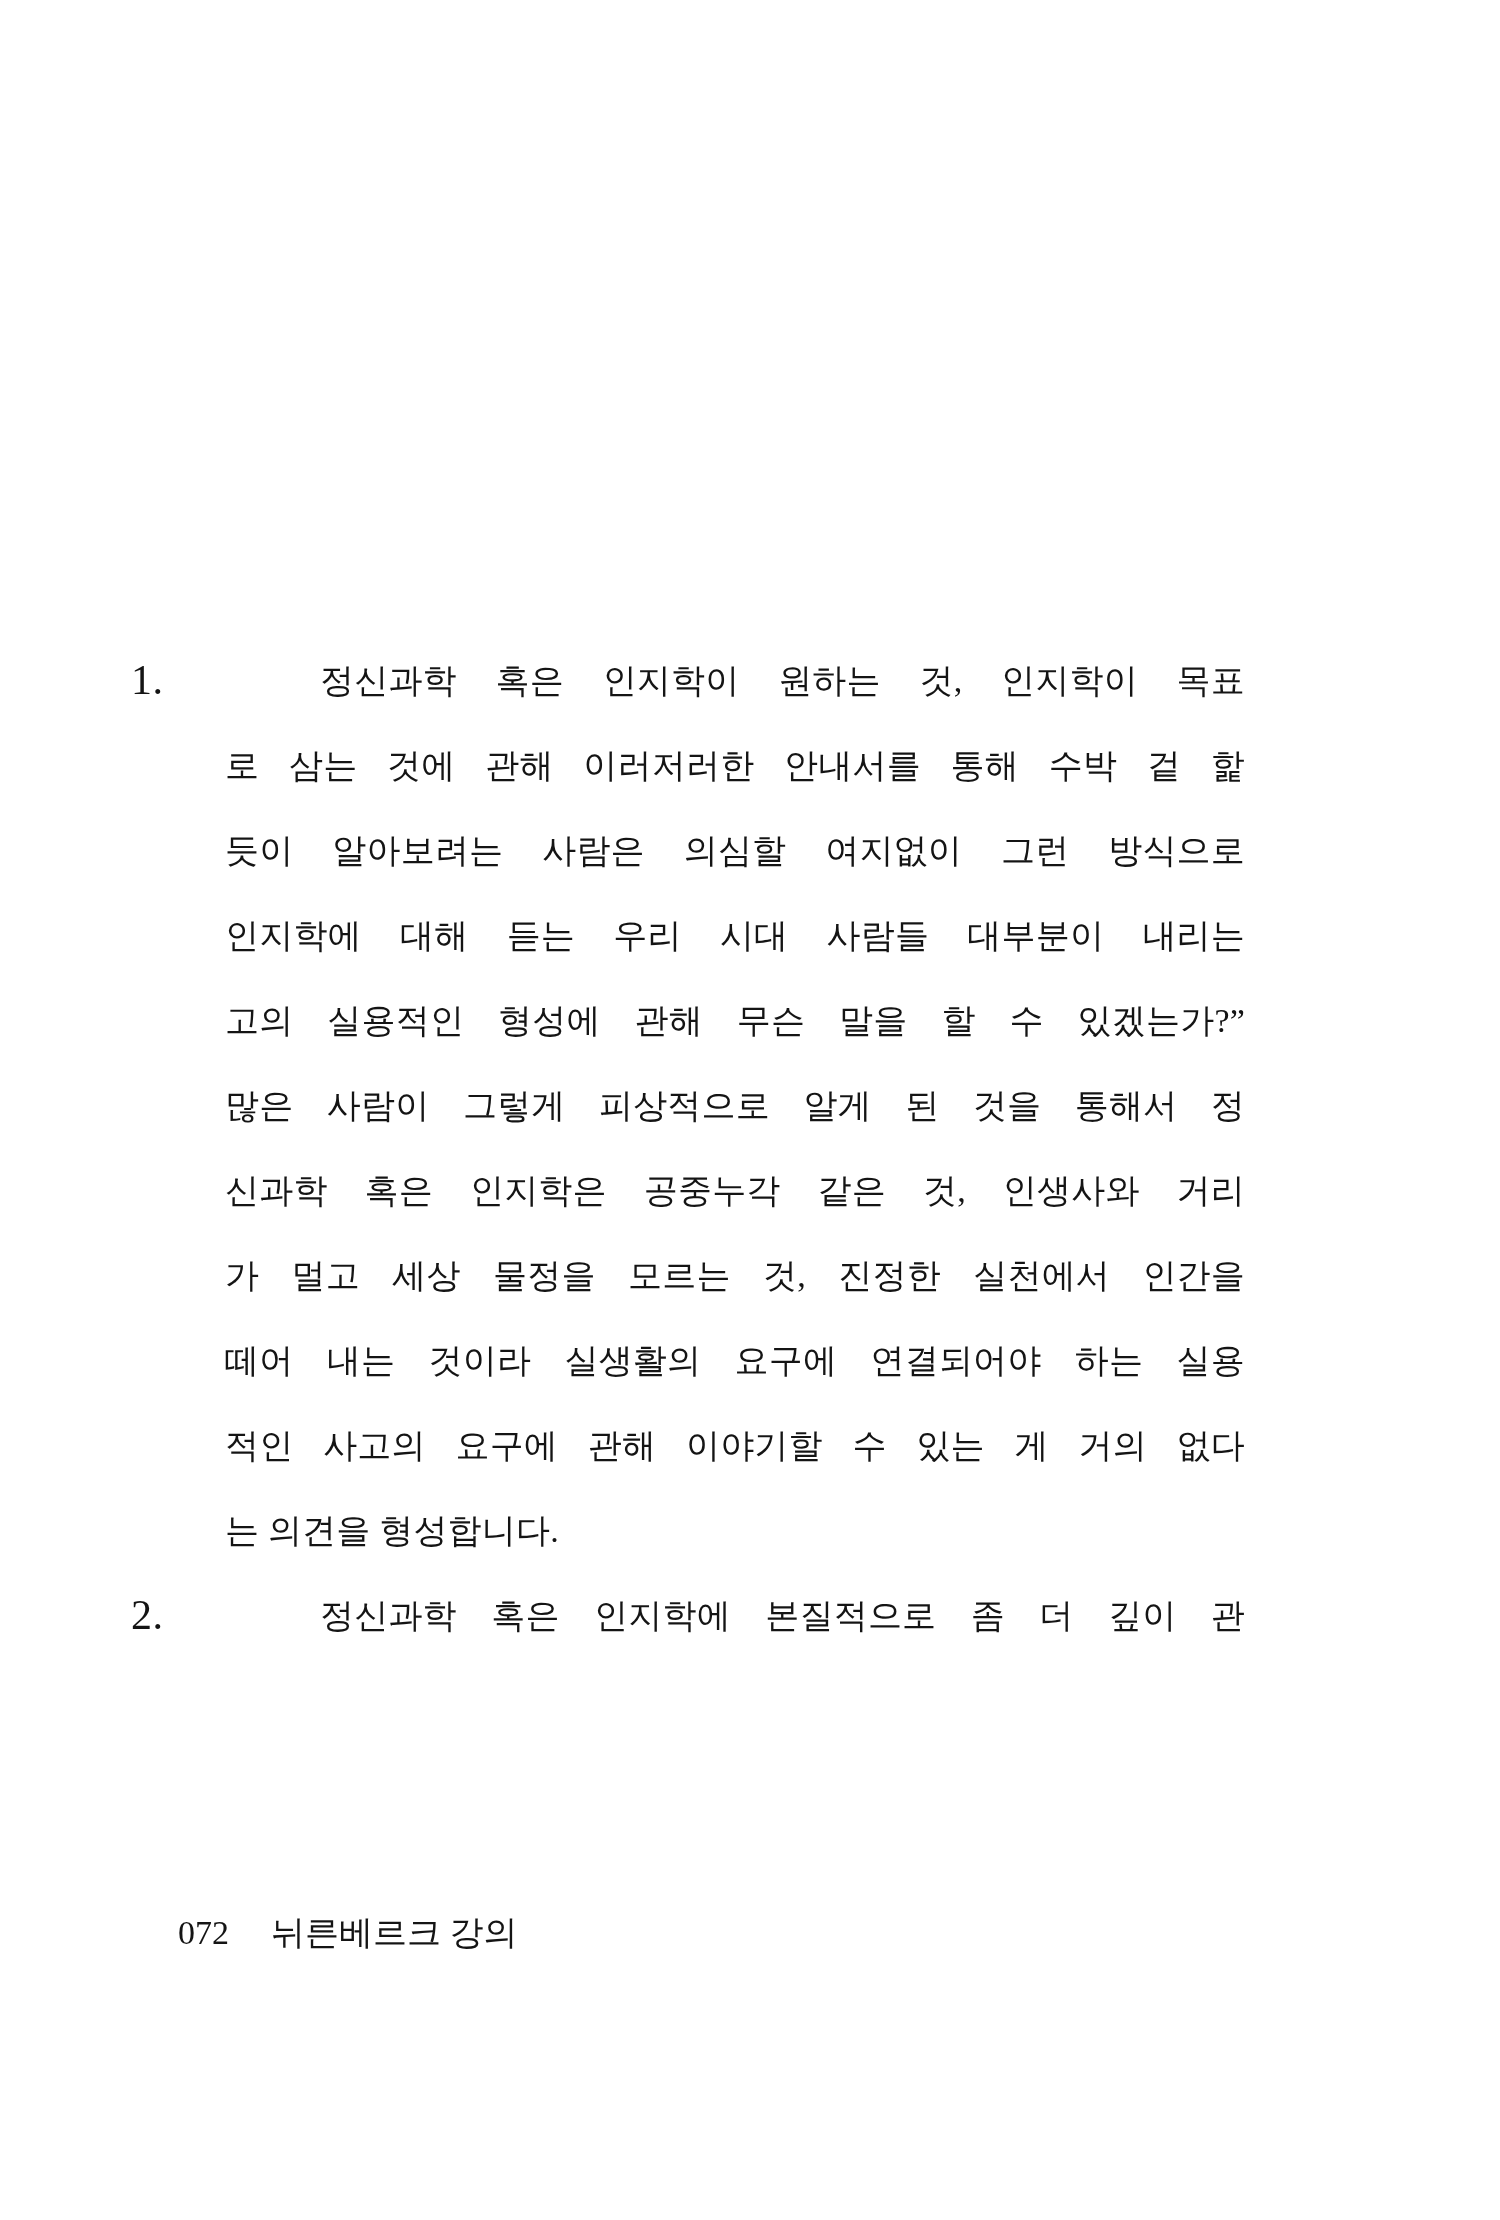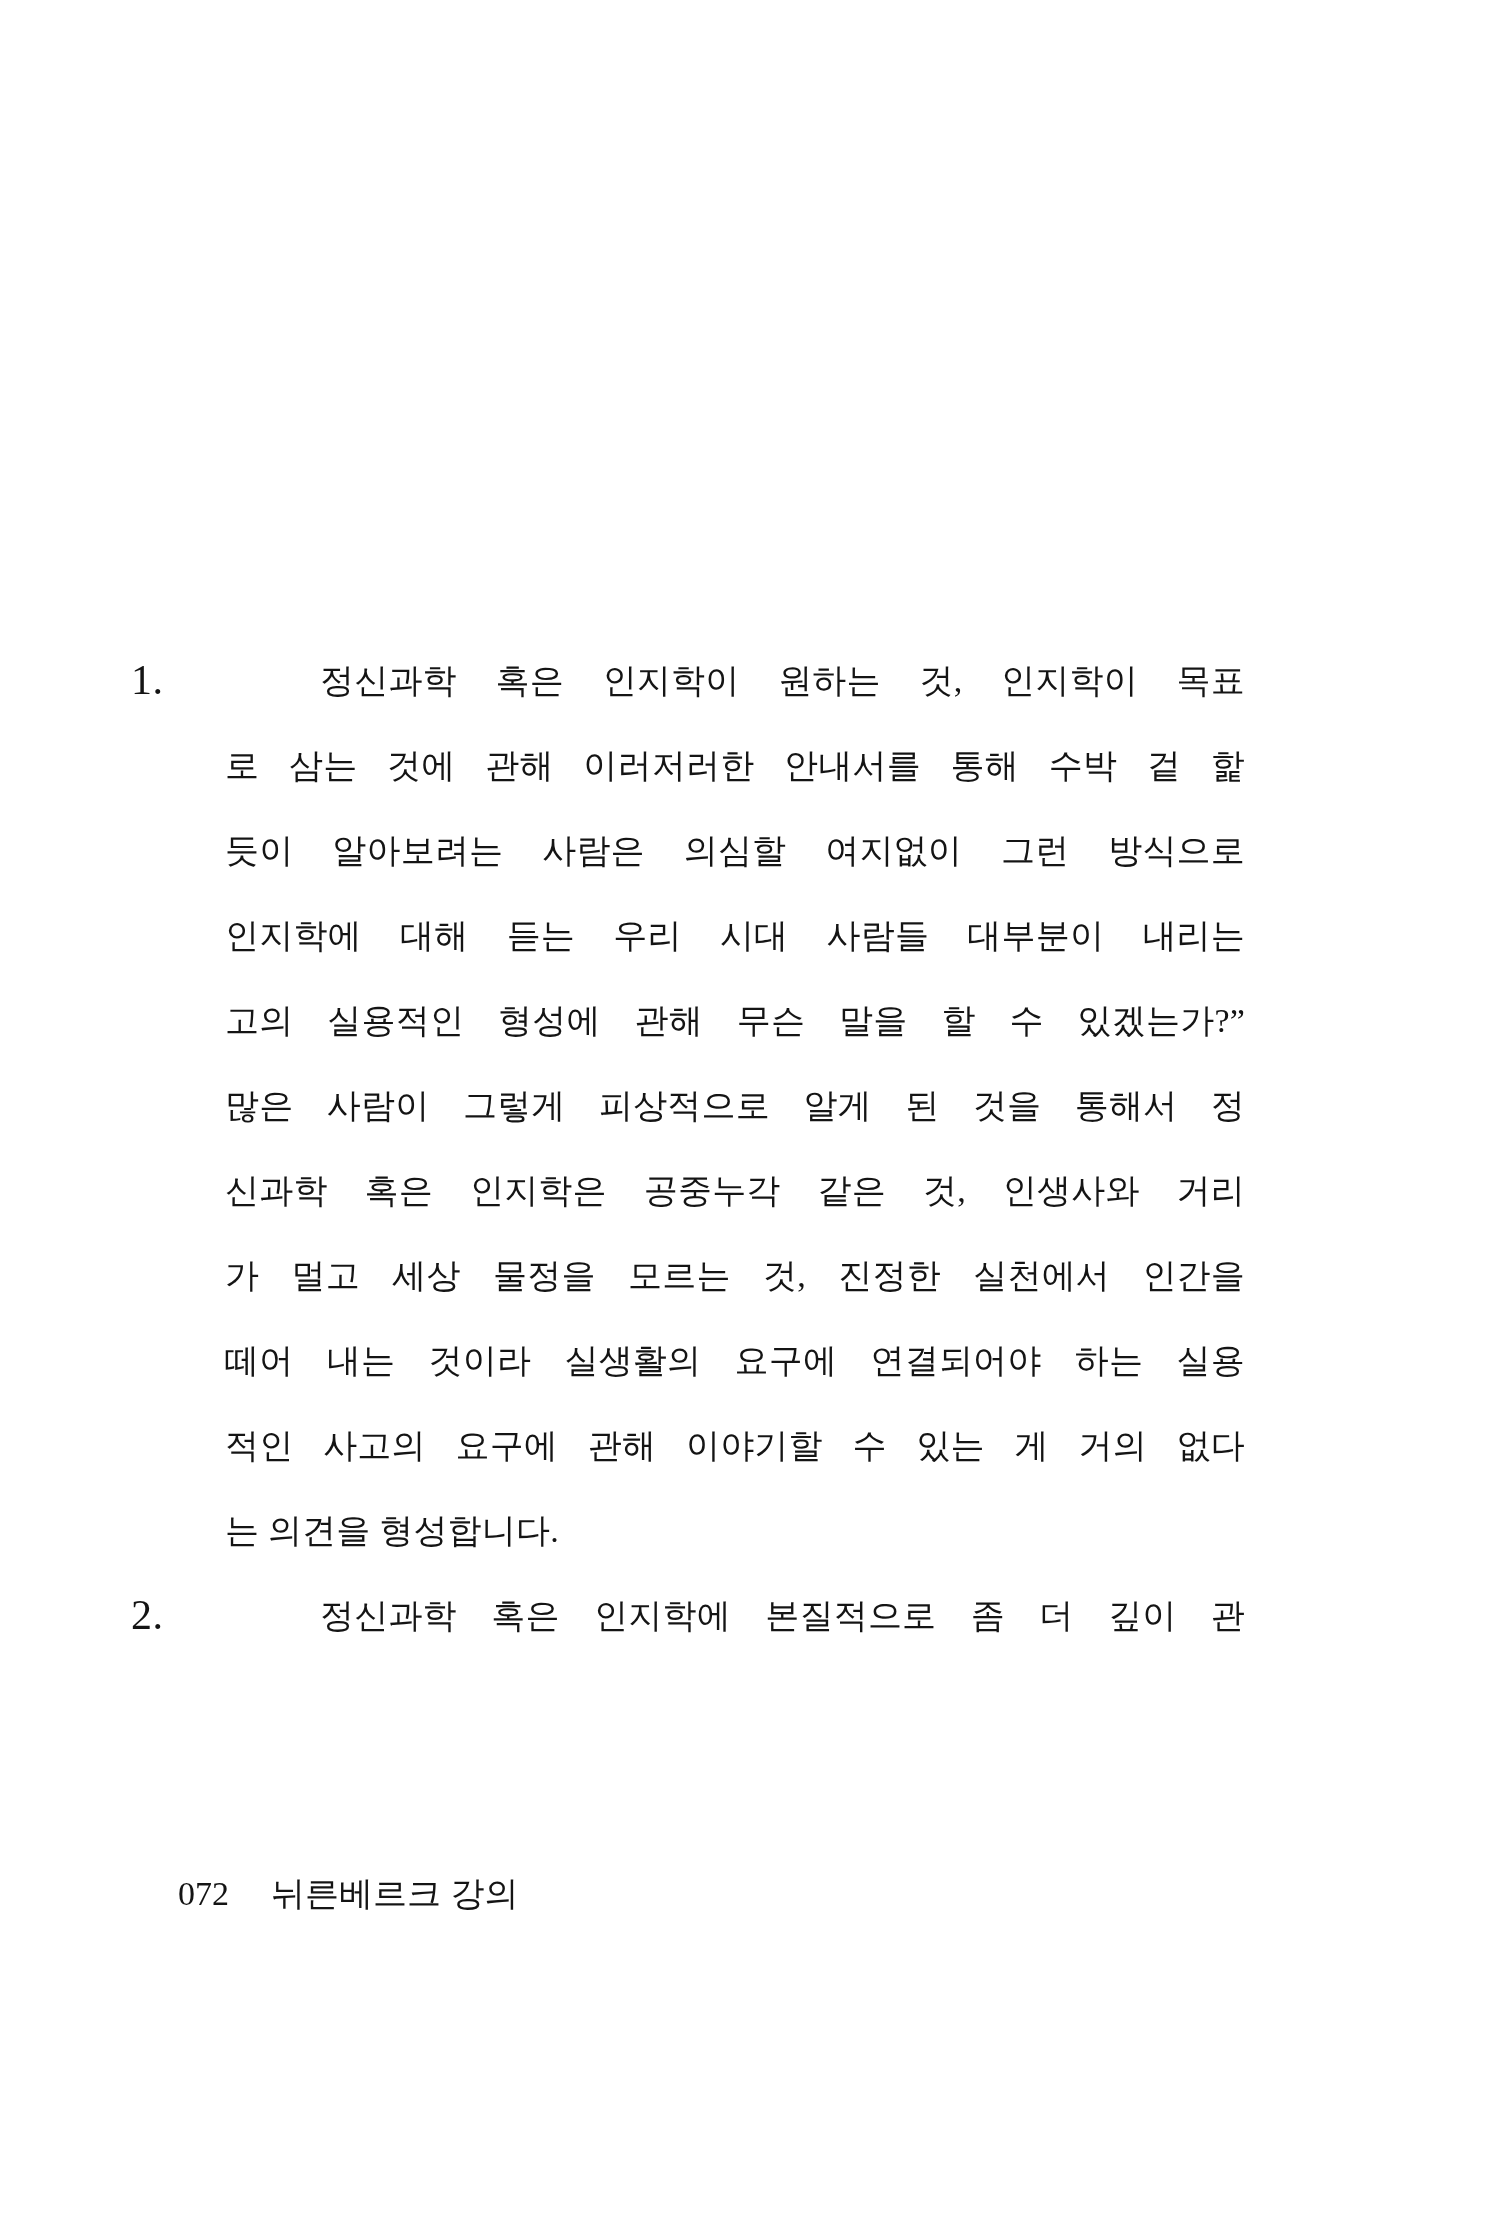--- a/index.html
+++ b/index.html
@@ -46,32 +46,32 @@
   .first-line {
     padding-left: 95px; 
   }
   .no-justify {
     text-align: center;
     text-align-last: left;
   }
   .footer {
     position: absolute;
     left: 178px;
-    top: 1871px;
+    top: 1910px;
     display: flex;
     align-items: baseline;
     gap: 42px;
   }
   .footer-page-number {
     font-size: 34px;
     font-family: "Liberation Serif", "DejaVu Serif", serif;
   }
   .footer-title {
     font-size: 34px;
-    font-family: Liberation Sans, sans-serif;
+    font-family: Liberation Serif, serif;
   }
 </style>
 </head>
 <body>
 
 <div class="page">
 
   <div class="content">
 
     <div class="list-item">

